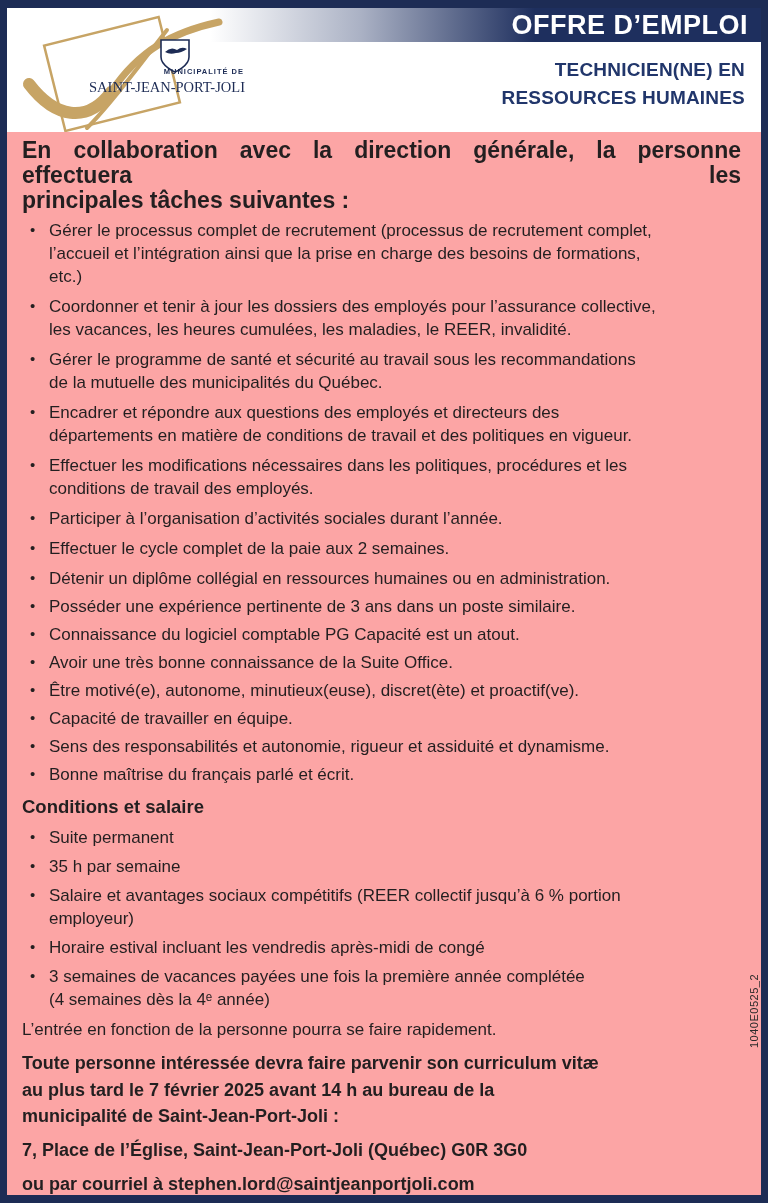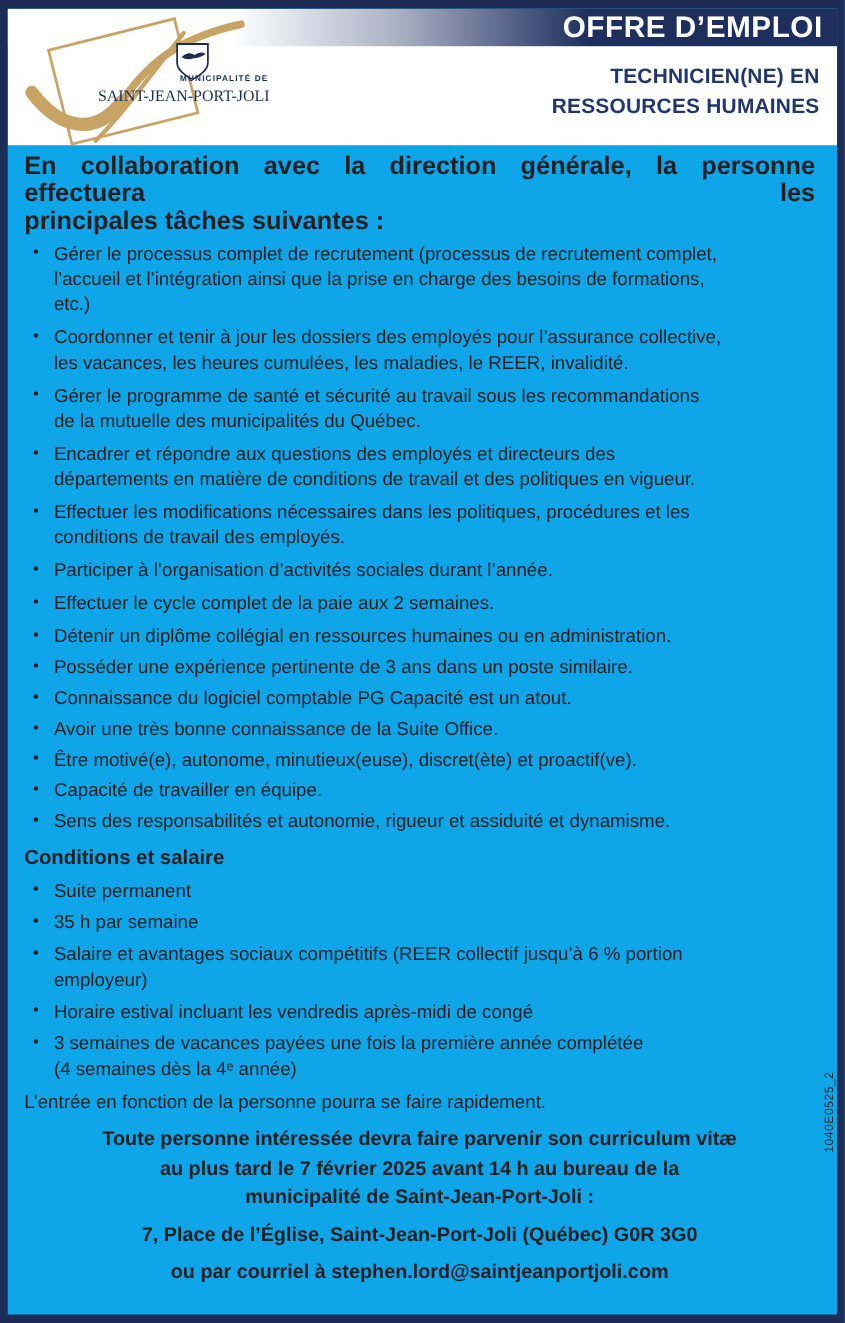--- a/index.html
+++ b/index.html
@@ -1,20 +1,20 @@
 <!DOCTYPE html>
 <html><head>
 <meta charset="utf-8">
 <style>
   html,body{margin:0;padding:0;}
   body{width:768px;height:1203px;background:#ffffff;font-family:"Liberation Sans","DejaVu Sans",sans-serif;}
   .page{position:relative;width:768px;height:1203px;box-sizing:border-box;
         border-left:7px solid #1d2c55;border-right:7px solid #1d2c55;
         border-top:8px solid #1d2c55;border-bottom:8px solid #1d2c55;
-        background:#0ea5e9;overflow:hidden;}
+        background:#fca5a5;overflow:hidden;}
   
   .header{position:relative;background:#ffffff;height:124px;}
   .banner{height:34px;line-height:34px;text-align:right;padding-right:13px;
           background:linear-gradient(90deg,#ffffff 0%,#ffffff 27%,#aab1c4 47%,#1e2f5e 70%,#1e2f5e 100%);
           color:#ffffff;font-weight:bold;font-size:27px;letter-spacing:.5px;}
   .title{margin-top:14px;text-align:right;padding-right:16px;color:#21366b;
          font-weight:bold;font-size:19px;line-height:28px;letter-spacing:.2px;}
   .logo{position:absolute;left:8px;top:2px;width:232px;height:122px;}
   .logo svg{display:block;}
   
@@ -22,21 +22,21 @@
   .intro{font-weight:bold;font-size:23px;line-height:25px;}
   .intro .j{text-align:justify;text-align-last:justify;}
   ul{margin:6px 0 0 0;padding:0;list-style:none;}
   li{position:relative;padding-left:27px;margin-bottom:7px;white-space:pre-line;}
   li::before{content:"\2022";position:absolute;left:8px;top:-1px;font-size:15px;color:#231f20;}
   .req li,.cond li{margin-bottom:5px;}
   .cond li{margin-bottom:6px;}
   h2{margin:9px 0 7px 0;font-size:18.5px;line-height:24px;color:#231f20;font-weight:bold;}
   .closing{margin-top:7px;}
   
-  .apply-block{margin-top:9px;text-align:center;font-weight:bold;font-size:18px;color:#231f20;}
+  .apply-block{margin-top:9px;font-weight:bold;font-size:18px;color:#231f20;}
   .apply-block .p1{white-space:pre-line;line-height:26.5px;}
   .apply-block .p2{margin-top:7px;line-height:26px;}
   .apply-block .p3{margin-top:8px;line-height:26px;}
   
   .side-code{position:absolute;right:1px;top:930px;height:110px;
              writing-mode:vertical-rl;transform:rotate(180deg);
              font-size:11px;color:#2a2a2a;letter-spacing:.5px;}
 </style>
 </head>
 <body>
@@ -93,20 +93,21 @@
     </ul>
 
     <ul class="req">
       <li>Détenir un diplôme collégial en ressources humaines ou en administration.</li>
       <li>Posséder une expérience pertinente de 3 ans dans un poste similaire.</li>
       <li>Connaissance du logiciel comptable PG Capacité est un atout.</li>
       <li>Avoir une très bonne connaissance de la Suite Office.</li>
       <li>Être motivé(e), autonome, minutieux(euse), discret(ète) et proactif(ve).</li>
       <li>Capacité de travailler en équipe.</li>
       <li>Sens des responsabilités et autonomie, rigueur et assiduité et dynamisme.</li>
+      <li>Bonne maîtrise du français parlé et écrit.</li>
     </ul>
 
     <h2>Conditions et salaire</h2>
     <ul class="cond">
       <li>Suite permanent</li>
       <li>35 h par semaine</li>
       <li>Salaire et avantages sociaux compétitifs (REER collectif jusqu’à 6&nbsp;% portion
 employeur)</li>
       <li>Horaire estival incluant les vendredis après-midi de congé</li>
       <li>3 semaines de vacances payées une fois la première année complétée

